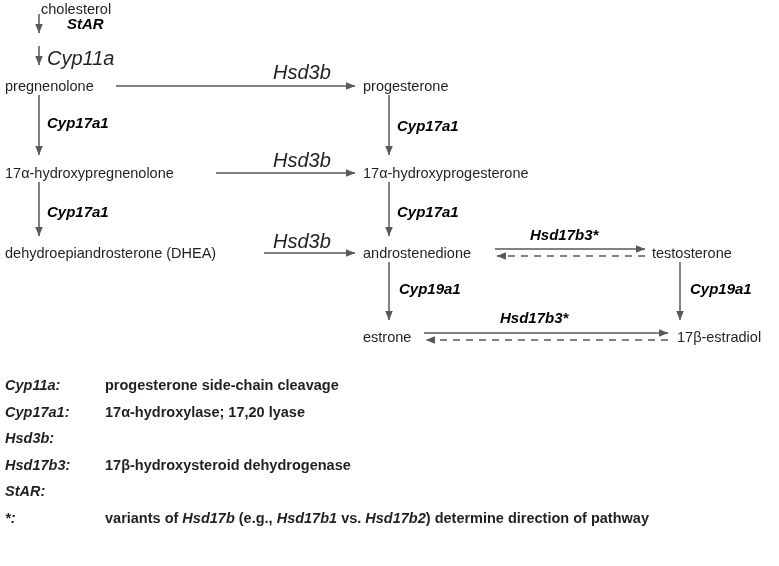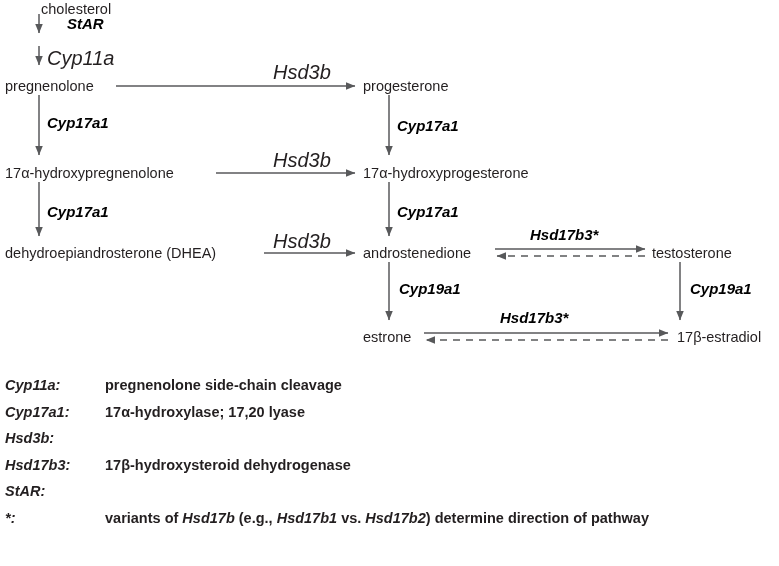--- a/index.html
+++ b/index.html
@@ -149,21 +149,21 @@
   <div class="enz-light" style="left:273px;top:231px;">Hsd3b</div>
   <div class="enz" style="left:530px;top:227px;">Hsd17b3*</div>
   <div class="enz" style="left:399px;top:281px;">Cyp19a1</div>
   <div class="enz" style="left:690px;top:281px;">Cyp19a1</div>
   <div class="enz" style="left:500px;top:310px;">Hsd17b3*</div>
 
   <div class="legend">
 
     <div class="legend-row">
       <span class="legend-term">Cyp11a:</span>
-      <span class="legend-def">pregnenolone side-chain cleavage</span>
+      <span class="legend-def">progesterone side-chain cleavage</span>
     </div>
 
     <div class="legend-row">
       <span class="legend-term">Cyp17a1:</span>
       <span class="legend-def">17α-hydroxylase; 17,20 lyase</span>
     </div>
 
 
     <div class="legend-row">
       <span class="legend-term">Hsd3b:</span>

